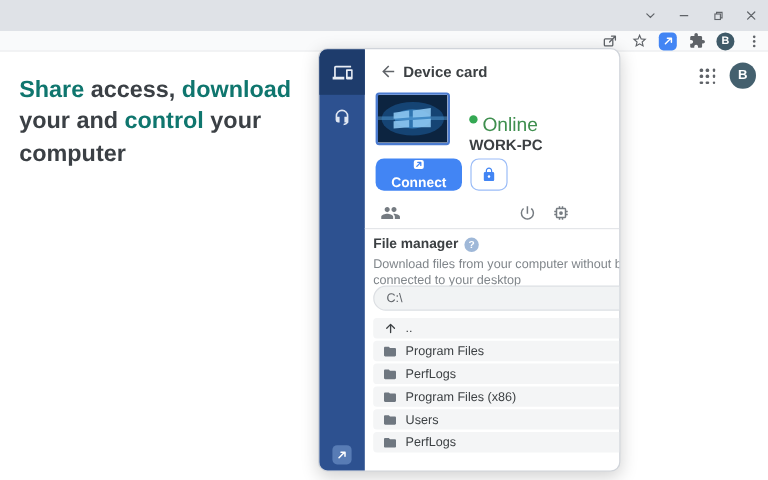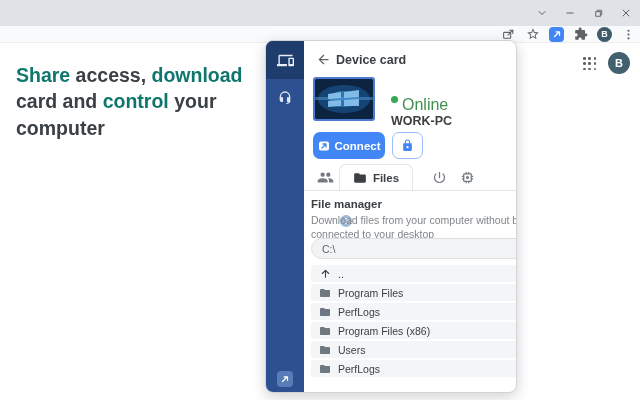--- a/index.html
+++ b/index.html
@@ -34,28 +34,28 @@
   .pp-header-title { position:absolute; left:70px; top:12px; font-size:12.5px; font-weight:bold; color:#3c4043; }
   .back-btn { position:absolute; left:50px; top:11px; width:15px; height:15px; }
   .refresh-btn { position:absolute; left:280px; top:11px; width:15px; height:15px; }
 
   .thumb { position:absolute; left:47px; top:36px; width:62px; height:44px; border:2px solid #4b7bd0; border-radius:3px; overflow:hidden; }
   .dev-name { position:absolute; left:125px; top:37px; font-size:12.5px; font-weight:bold; color:#3c4043;margin-top:36px; }
   .dev-status { position:absolute; left:125px; top:55px; font-size:16px; color:#3f8f4f; display:flex; align-items:flex-start; gap:4px; }
   .dot { width:7px; height:7px; border-radius:50%; background:#34a853; }
   .dev-ip { position:absolute; left:125px; top:70px; font-size:10.5px; color:#9aa0a6; }
 
-  .connect-btn { position:absolute; left:47px; top:91px; width:72px; height:27px; background:#4285f4; border:none; border-radius:7px; color:#fff; font-size:11.5px; font-weight:bold; display:flex; align-items:center; justify-content:center; gap:5px; font-family:inherit; cursor:pointer; }
+  .connect-btn { position:absolute; left:47px; top:91px; width:72px; height:27px; background:#4285f4; border:none; border-radius:7px; color:#fff; font-size:11.5px; font-weight:bold; display:flex; align-items:center; justify-content:center; gap:5px; font-family:inherit; cursor:pointer;flex-direction:column; }
   .lock-btn { position:absolute; left:126px; top:91px; width:31px; height:27px; background:#fff; border:1.5px solid #9bbcf7; border-radius:7px; display:flex; align-items:center; justify-content:center; cursor:pointer; }
 
   .tabs-line { position:absolute; left:38px; top:149px; width:274px; height:1px; background:#e4e6e9; }
   .tab-ico { position:absolute; top:127px; width:18px; height:18px; display:flex; align-items:center; justify-content:center; }
   .tab-active { position:absolute; left:73px; top:123px; width:74px; height:27px; background:#fff; border:1px solid #e4e6e9; border-bottom:none; border-radius:7px 7px 0 0; display:flex; align-items:center; justify-content:center; gap:6px; font-size:11.5px; font-weight:bold; color:#3c4043; }
 
-  .fm-title { position:absolute; left:45px; top:157px; font-size:11.5px; font-weight:bold; color:#3c4043; display:flex; align-items:center; gap:5px;flex-direction:column; }
+  .fm-title { position:absolute; left:45px; top:157px; font-size:11.5px; font-weight:bold; color:#3c4043; display:flex; align-items:center; gap:5px; }
   .help-badge { width:12px; height:12px; border-radius:50%; background:#9fb8d8; color:#fff; font-size:8.5px; font-weight:bold; display:flex; align-items:center; justify-content:center; }
   .fm-desc { position:absolute; left:45px; top:173px; width:264px; font-size:10.5px; color:#80868b; line-height:1.3; }
   .path-input { position:absolute; left:45px; top:197px; width:252px; height:21px; background:#f1f3f4; border:1px solid #dcdfe3; border-radius:11px; font-size:10.5px; color:#5f6368; padding:0 10px; font-family:inherit; outline:none; }
 
   .file-list { position:absolute; left:45px; top:224px; width:248px; }
   .file-row { width:248px; height:17px; margin-bottom:2px; background:#f4f5f6; border-radius:3px; display:flex; align-items:center; gap:7px; padding:0 8px; font-size:10.5px; color:#3c4043; cursor:pointer; }
   .file-row .fi { width:12px; height:12px; display:flex; align-items:center; justify-content:center; }
   .scrollbar-track { position:absolute; left:296px; top:224px; width:4px; height:120px; background:#e8eaed; border-radius:2px; }
   .scrollbar-thumb { position:absolute; left:0; top:0; width:4px; height:64px; background:#a8adb3; border-radius:2px; }
 </style>
@@ -117,21 +117,21 @@
       <span class="tb-icon">
         <svg width="13" height="13" viewBox="0 0 24 24">
             <circle cx="12" cy="5" r="2" fill="#5f6368"></circle>
             <circle cx="12" cy="12" r="2" fill="#5f6368"></circle>
             <circle cx="12" cy="19" r="2" fill="#5f6368"></circle>
           </svg>
       </span>
     </div>
   </div>
 
-  <div class="headline"><span class="accent">Share</span><span> access, </span><span class="accent">download</span><span> card and </span><span class="accent">control</span><span> your computer</span></div>
+  <div class="headline"><span class="accent">Share</span><span> access, </span><span class="accent">download</span><span> your and </span><span class="accent">control</span><span> your computer</span></div>
 
   <div class="apps-grid">
     <span></span>
       <span></span>
       <span></span>
       <span></span>
       <span></span>
       <span></span>
       <span></span>
       <span></span>
@@ -203,26 +203,20 @@
       <svg width="13" height="13" viewBox="0 0 24 24">
           <path d="M18 8h-1V6c0-2.76-2.24-5-5-5S7 3.24 7 6v2H6c-1.1 0-2 .9-2 2v10c0 1.1.9 2 2 2h12c1.1 0 2-.9 2-2V10c0-1.1-.9-2-2-2zm-6 9c-1.1 0-2-.9-2-2s.9-2 2-2 2 .9 2 2-.9 2-2 2zm3.1-9H8.9V6c0-1.71 1.39-3.1 3.1-3.1s3.1 1.39 3.1 3.1v2z" fill="#4285f4"></path>
         </svg>
     </button>
 
     <span class="tab-ico" style="left:50px;">
       <svg width="17" height="17" viewBox="0 0 24 24">
           <path d="M16 11c1.66 0 2.99-1.34 2.99-3S17.66 5 16 5c-1.66 0-3 1.34-3 3s1.34 3 3 3zm-8 0c1.66 0 2.99-1.34 2.99-3S9.66 5 8 5C6.34 5 5 6.34 5 8s1.34 3 3 3zm0 2c-2.33 0-7 1.17-7 3.5V19h14v-2.5C15 14.17 10.33 13 8 13zm8 0c-.29 0-.62.02-.97.05 1.16.84 1.97 1.97 1.97 3.45V19h6v-2.5c0-2.33-4.67-3.5-7-3.5z" fill="#757b81"></path>
         </svg>
     </span>
-    <div class="tab-active">
-      <svg width="14" height="14" viewBox="0 0 24 24">
-          <path d="M10 4H4c-1.1 0-2 .9-2 2v12c0 1.1.9 2 2 2h16c1.1 0 2-.9 2-2V8c0-1.1-.9-2-2-2h-8l-2-2z" fill="#3c4043"></path>
-        </svg>
-      <span>Files</span>
-    </div>
     <span class="tab-ico" style="left:164px;">
       <svg width="15" height="15" viewBox="0 0 24 24">
           <path d="M13 3h-2v10h2V3zm4.83 2.17l-1.42 1.42A6.92 6.92 0 0 1 19 12c0 3.87-3.13 7-7 7s-7-3.13-7-7c0-2.19 1.01-4.14 2.58-5.42L6.17 5.17A8.93 8.93 0 0 0 3 12a9 9 0 0 0 18 0c0-2.74-1.23-5.18-3.17-6.83z" fill="#757b81"></path>
         </svg>
     </span>
     <span class="tab-ico" style="left:192px;">
       <svg width="15" height="15" viewBox="0 0 24 24">
           <path d="M21 11V9h-2V7c0-1.1-.9-2-2-2h-2V3h-2v2h-2V3H9v2H7c-1.1 0-2 .9-2 2v2H3v2h2v2H3v2h2v2c0 1.1.9 2 2 2h2v2h2v-2h2v2h2v-2h2c1.1 0 2-.9 2-2v-2h2v-2h-2v-2h2zM17 17H7V7h10v10zm-5-7.5A2.5 2.5 0 1 0 14.5 12 2.5 2.5 0 0 0 12 9.5z" fill="#757b81"></path>
         </svg>
     </span>

